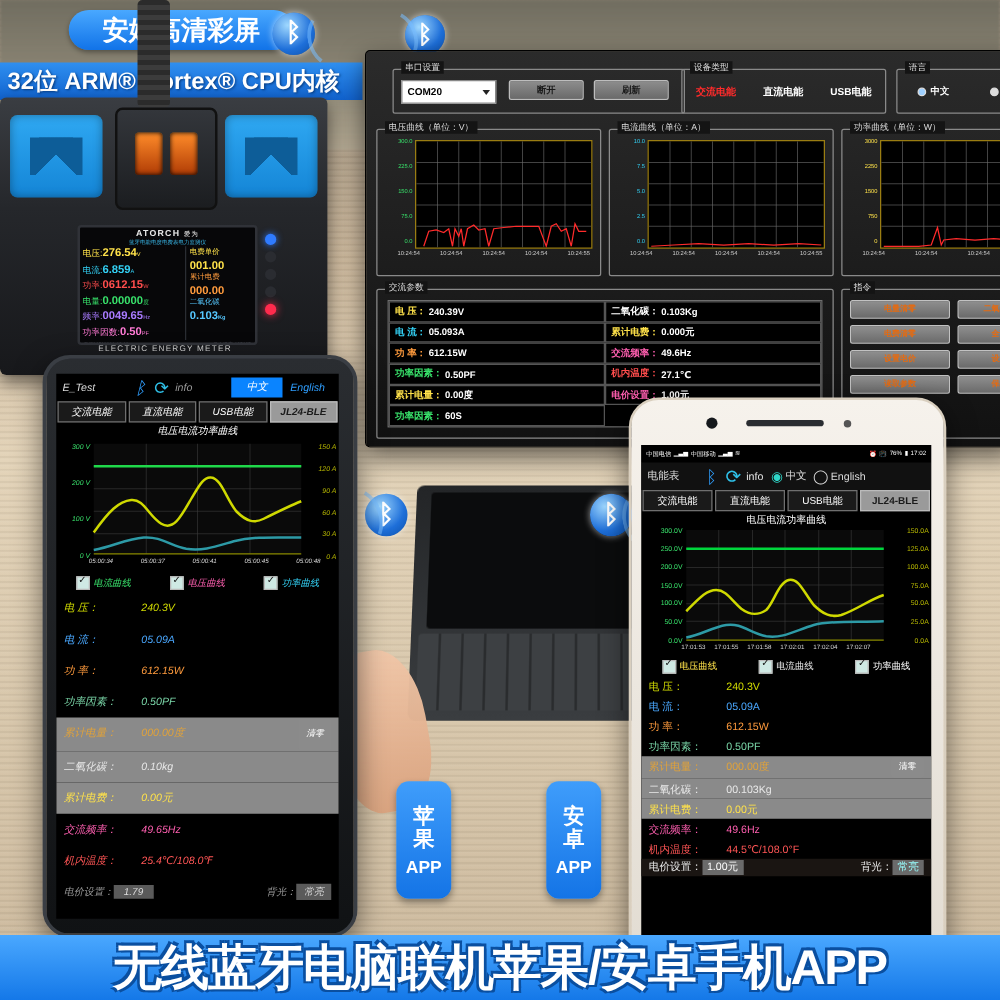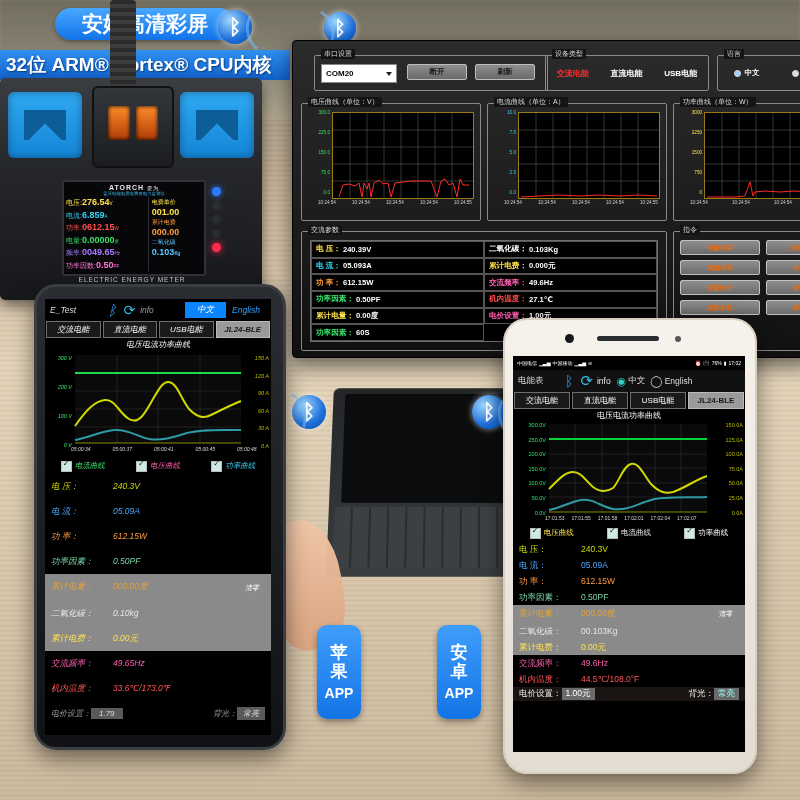--- a/index.html
+++ b/index.html
@@ -530,21 +530,21 @@
           <div class="dl" style="background: rgb(138, 138, 138); line-height: 23px;">
             <span class="k" style="color:#ffe24a;">累计电费：</span>
             <span style="color:#ffe24a;">0.00元</span>
           </div>
           <div class="dl" style="background: transparent; line-height: 23px;">
             <span class="k" style="color:#ff5fb0;">交流频率：</span>
             <span style="color:#ff5fb0;">49.65Hz</span>
           </div>
           <div class="dl" style="background: transparent; line-height: 23px;">
             <span class="k" style="color:#ff5555;">机内温度：</span>
-            <span style="color:#ff5555;">33.6℃/173.0℉</span>
+            <span style="color:#ff5555;">25.4℃/108.0℉</span>
           </div>
         </div>
       <div style="display:flex;justify-content:space-between;align-items:center;padding:6px 6px 0 6px;font-size:8px;">
         <span style="color:#9a9a9a;">电价设置：</span>
         <span style="background:#5a5a5a;color:#ddd;padding:1px 8px;">1.79</span>
         <span style="flex:1;"></span>
         <span style="color:#9a9a9a;">背光：</span>
         <span style="background:#5a5a5a;color:#ddd;padding:1px 6px;">常亮</span>
       </div>
     </div>
@@ -682,13 +682,16 @@
       <div style="display:flex;align-items:center;padding:1px 6px;font-size:8.5px;background:#1a1512;">
         <span style="color:#e8e8e8;">电价设置：</span>
         <span style="background:#6a6a6a;color:#fff;padding:0 4px;">1.00元</span>
         <span style="flex:1;"></span>
         <span style="color:#e8e8e8;">背光：</span>
         <span style="background:#6a6a6a;color:#9ff;padding:0 4px;">常亮</span>
       </div>
     </div>
   </div>
 
+  <div id="banner">
+    <span>无线蓝牙电脑联机苹果/安卓手机APP</span>
+  </div>
 </div>
 
 </body></html>

